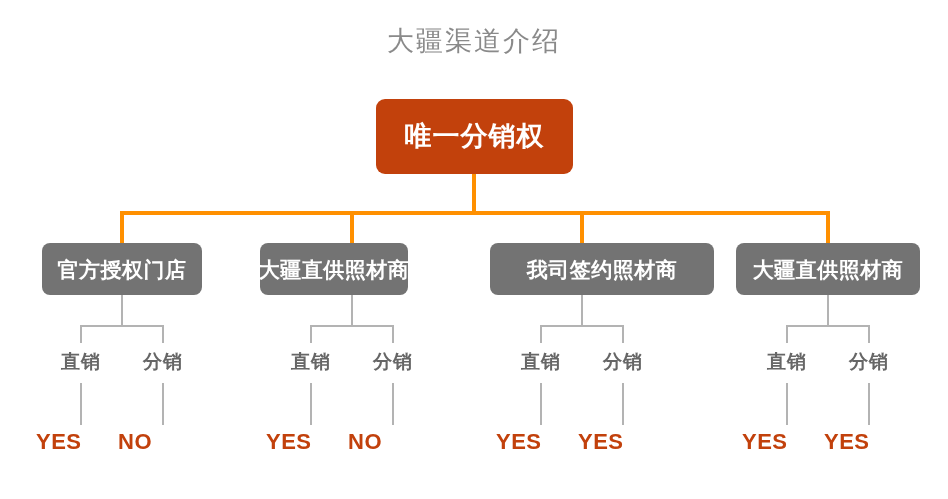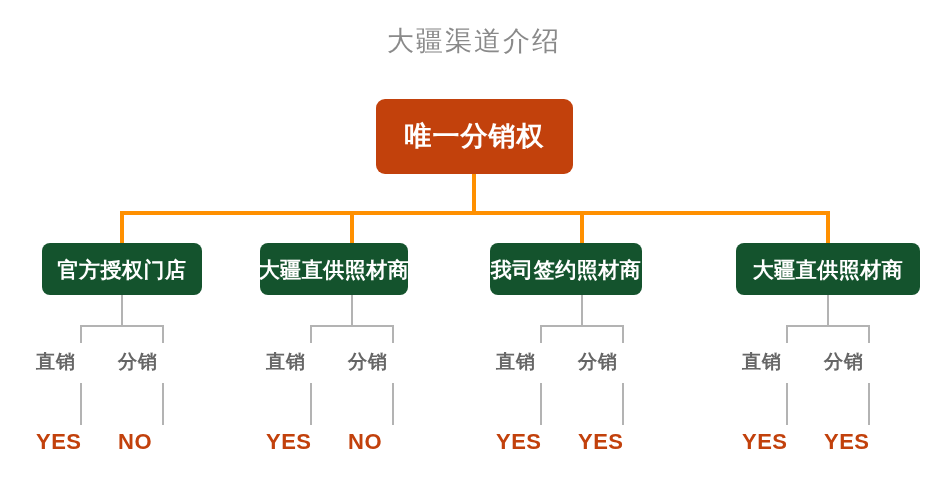--- a/index.html
+++ b/index.html
@@ -80,21 +80,21 @@
     height: 34px;
     background: #ff9000;
   }
 
   
   .branch-node {
     position: absolute;
     top: 243px;
     height: 52px;
     border-radius: 8px;
-    background: #14532d;
+    background: #737373;
     display: flex;
     align-items: center;
     justify-content: center;
   }
   .branch-node .node-label {
     color: #ffffff;
     font-size: 21px;
     font-weight: bold;
     letter-spacing: 0.5px;
     line-height: 1;
@@ -129,20 +129,21 @@
     height: 42px;
     background: #b3b3b3;
   }
 
   
   .channel-label {
     position: absolute;
     top: 352px;
     width: 90px;
     margin-left: -45px;
+    text-align: center;
     font-size: 19px;
     font-weight: bold;
     color: #666666;
     letter-spacing: 1px;
     line-height: 1;
     white-space: nowrap;
   }
   .answer-label {
     position: absolute;
     top: 431px;
@@ -194,21 +195,21 @@
       <div class="gray-bar" style="left: 311px; width: 82px;"></div>
       <div class="gray-drop" style="left: 310px;"></div>
       <div class="channel-label" style="left: 311px;">直销</div>
       <div class="gray-leafline" style="left: 310px;"></div>
       <div class="answer-label" style="left: 311px;">YES</div>
       <div class="gray-drop" style="left: 392px;"></div>
       <div class="channel-label" style="left: 393px;">分销</div>
       <div class="gray-leafline" style="left: 392px;"></div>
       <div class="answer-label" style="left: 393px;">NO</div>
       <div class="orange-drop" style="left: 580px;"></div>
-      <div class="branch-node" style="left: 490px; width: 152px;">
+      <div class="branch-node" style="left: 490px; width: 224px;">
         <span class="node-label">我司签约照材商</span>
       </div>
       <div class="gray-stem" style="left: 581px;"></div>
       <div class="gray-bar" style="left: 541px; width: 82px;"></div>
       <div class="gray-drop" style="left: 540px;"></div>
       <div class="channel-label" style="left: 541px;">直销</div>
       <div class="gray-leafline" style="left: 540px;"></div>
       <div class="answer-label" style="left: 541px;">YES</div>
       <div class="gray-drop" style="left: 622px;"></div>
       <div class="channel-label" style="left: 623px;">分销</div>

